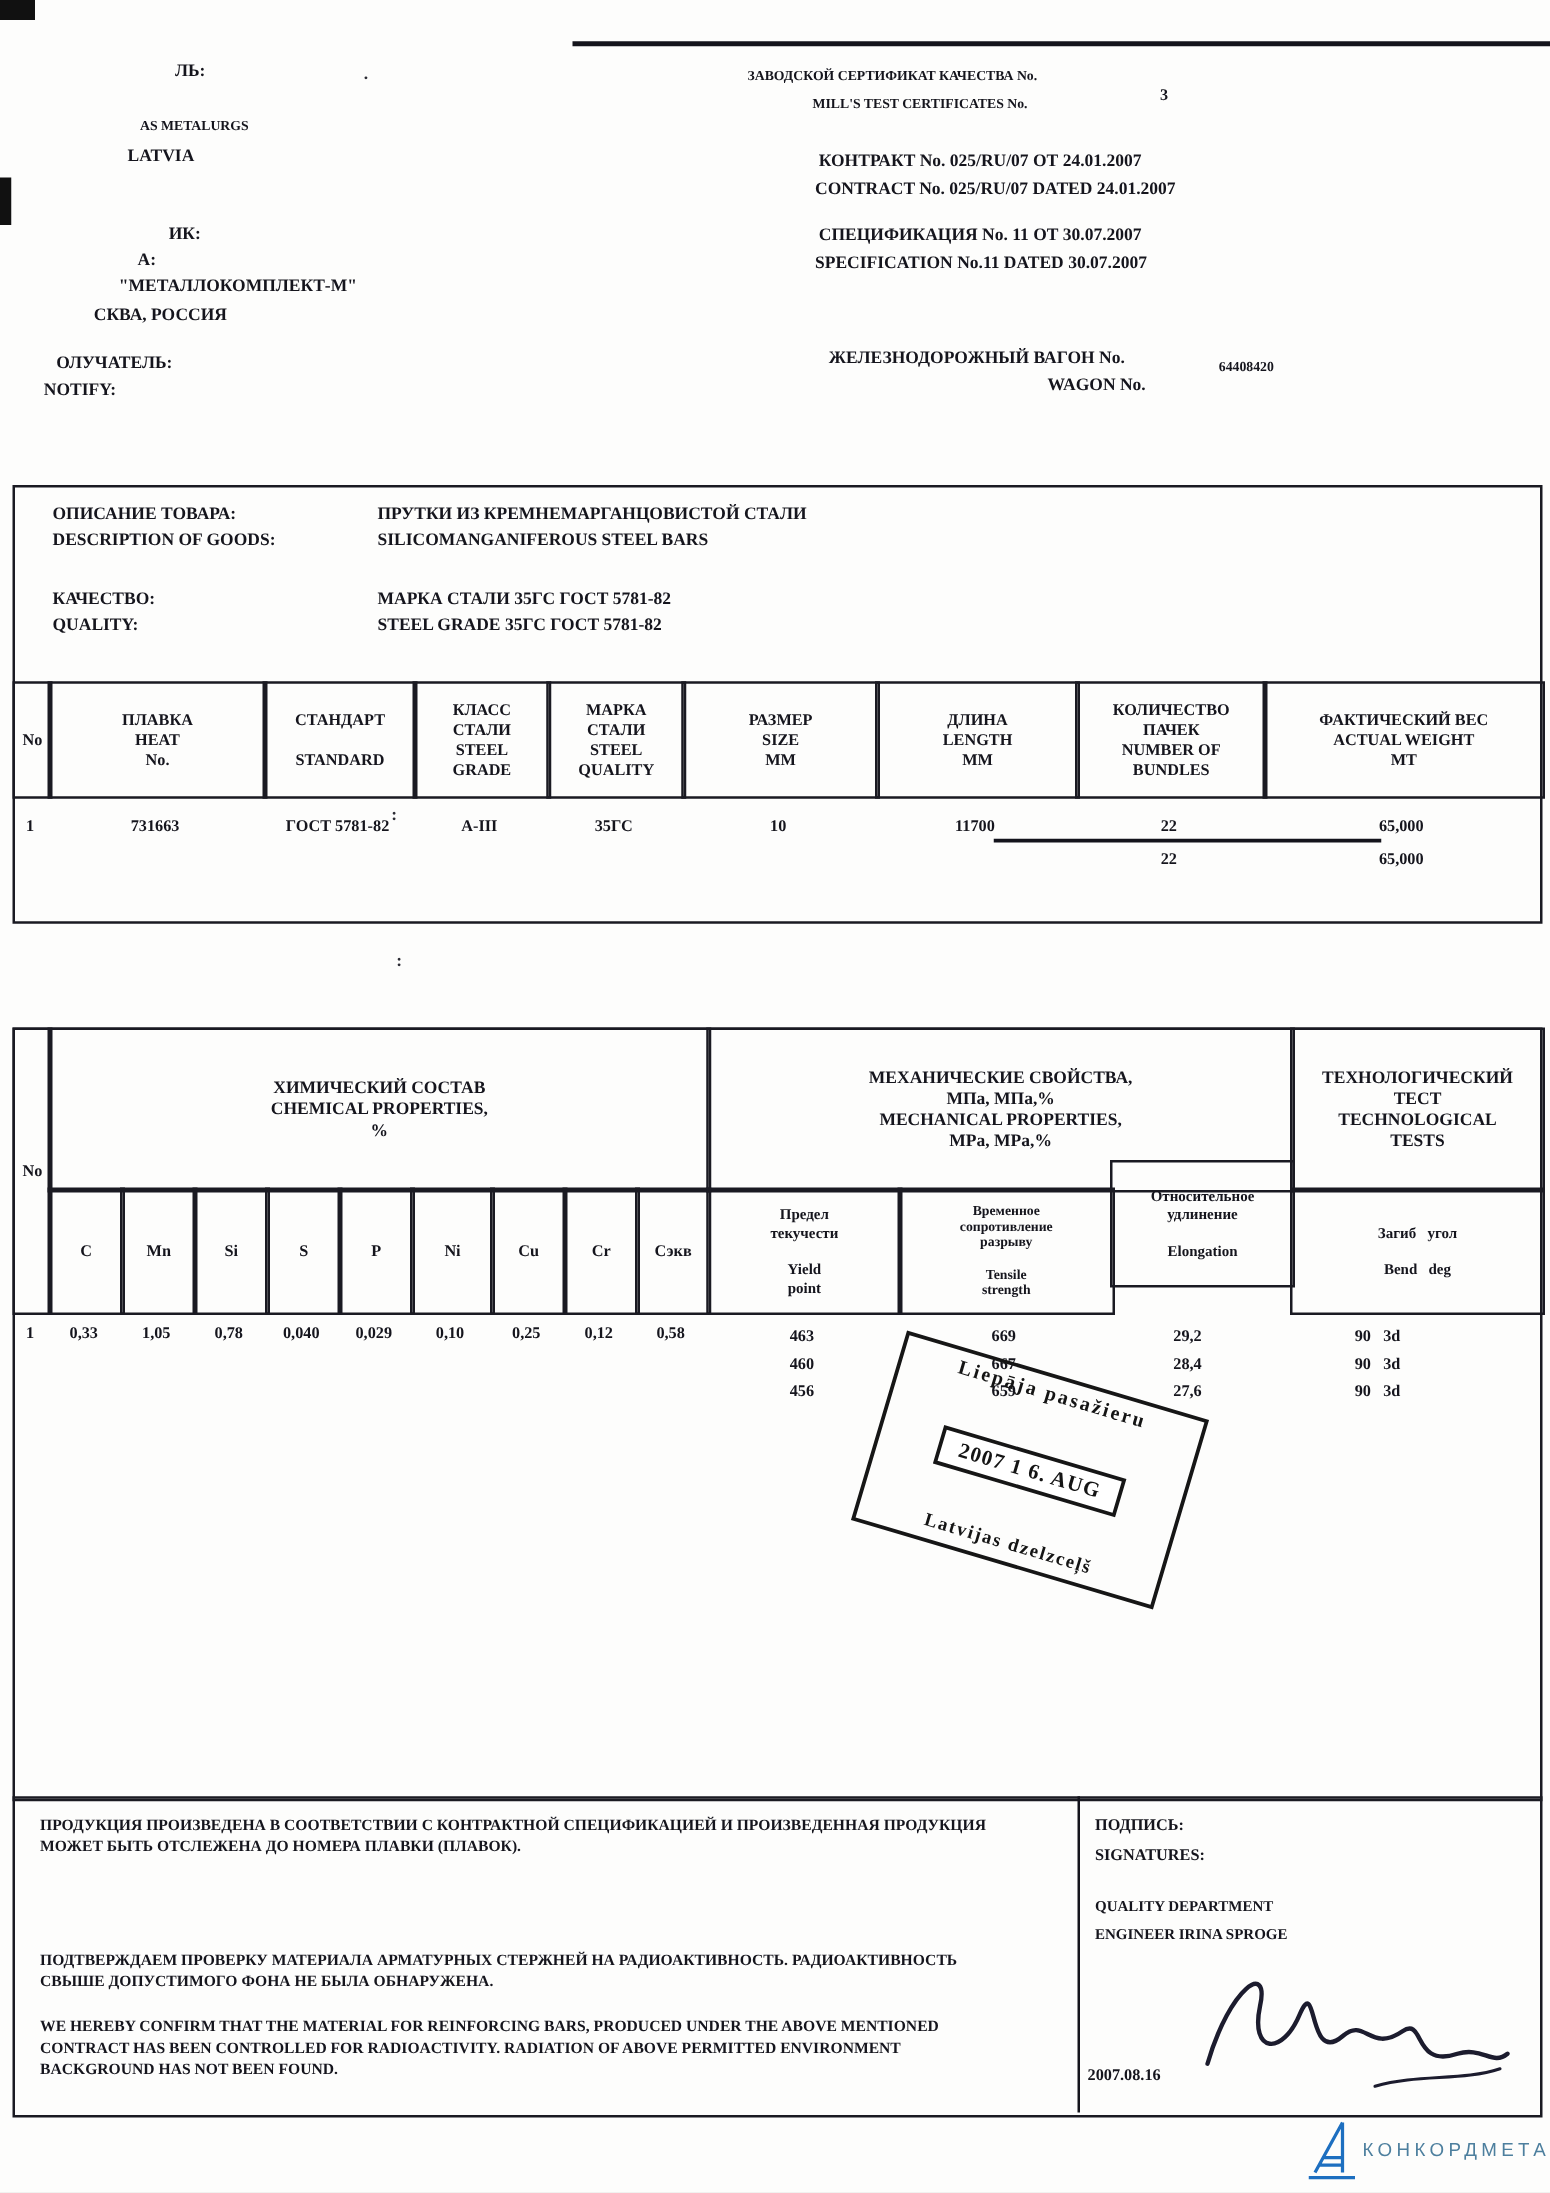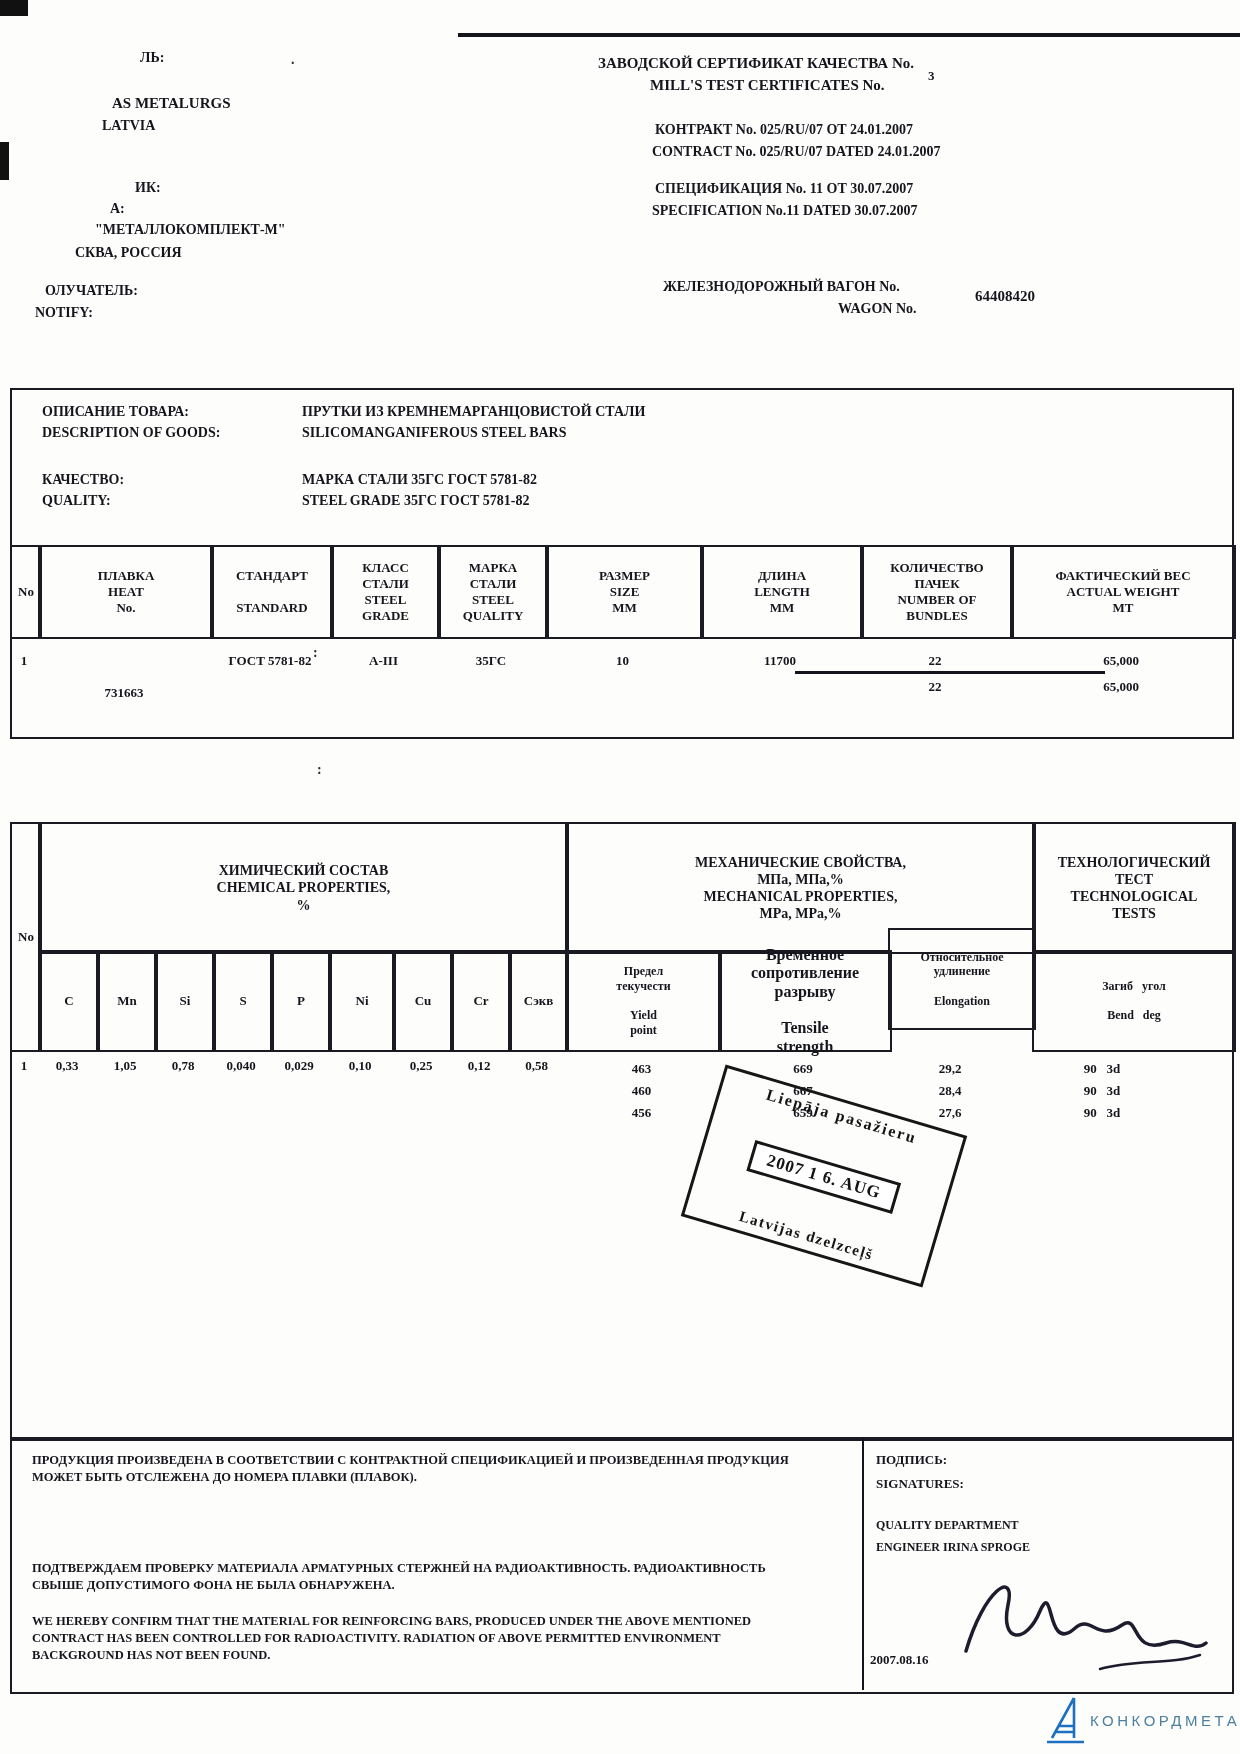--- a/index.html
+++ b/index.html
@@ -5,21 +5,21 @@
   html,body{margin:0;padding:0;background:#e8e8e6;}
   .page{position:relative;width:1240px;height:1754px;margin:0 auto;background:#fdfdfc;
         font-family:"Liberation Serif",serif;font-weight:700;color:#15151d;overflow:hidden;}
   .t{position:absolute;white-space:nowrap;}
   .cell{position:absolute;border:2px solid #1a1a22;background:transparent;display:flex;
         align-items:center;justify-content:center;text-align:center;line-height:1.22;
         font-size:13px;white-space:pre-wrap;}
   .val{position:absolute;text-align:center;font-size:13px;white-space:pre-wrap;}
   .box{position:absolute;border:2px solid #1a1a22;}
   .rule{position:absolute;background:#14141c;}
-  .fs15{font-size:15px;} .fs14{font-size:14px;} .fs13{font-size:13px;} .fs12{font-size:12px;}
+  .fs15{font-size:11px;} .fs14{font-size:14px;} .fs13{font-size:13px;} .fs12{font-size:12px;}
   .para{position:absolute;font-size:12.5px;line-height:1.35;}
   .stamp{position:absolute;left:698px;top:1097px;width:252px;height:158px;
          transform:rotate(16.5deg);border:3.5px solid #161616;display:flex;flex-direction:column;
          align-items:center;justify-content:space-between;padding:5px 4px;box-sizing:border-box;
          color:#141414;background:rgba(255,255,255,0.0);}
   .stampTop{font-size:16px;letter-spacing:2px;}
   .stampDate{border:3px solid #161616;padding:3px 14px;font-size:17px;letter-spacing:1px;background:#fff;}
   .stampBottom{font-size:15px;letter-spacing:1.5px;}
   .logoText{font-family:"Liberation Sans",sans-serif;font-weight:400;color:#4d7f9e;
             letter-spacing:3.5px;font-size:15px;}
@@ -93,21 +93,21 @@
 ММ</div>
   <div class="cell" style="left:860px;top:545px;width:150px;height:90px;">КОЛИЧЕСТВО
 ПАЧЕК
 NUMBER OF
 BUNDLES</div>
   <div class="cell" style="left:1010px;top:545px;width:222px;height:90px;">ФАКТИЧЕСКИЙ ВЕС
 ACTUAL WEIGHT
 МТ</div>
 
   <div class="val" style="left:10px;top:653px;width:28px;">1</div>
-  <div class="val" style="left:38px;top:653px;width:172px;margin-top:32px;">731663</div>
+  <div class="val" style="left:38px;top:653px;width:172px;">731663</div>
   <div class="val" style="left:210px;top:653px;width:120px;">ГОСТ 5781-82</div>
   <div class="val" style="left:330px;top:653px;width:107px;">А-III</div>
   <div class="val" style="left:437px;top:653px;width:108px;">35ГС</div>
   <div class="val" style="left:545px;top:653px;width:155px;">10</div>
   <div class="val" style="left:700px;top:653px;width:160px;">11700</div>
   <div class="val" style="left:860px;top:653px;width:150px;">22</div>
   <div class="val" style="left:1010px;top:653px;width:222px;">65,000</div>
 
   <div class="rule" style="left:795px;top:671px;width:310px;height:3px;"></div>
 
@@ -137,21 +137,21 @@
   <div class="cell" style="left:328px;top:950px;width:64px;height:98px;">Ni</div>
   <div class="cell" style="left:392px;top:950px;width:58px;height:98px;">Cu</div>
   <div class="cell" style="left:450px;top:950px;width:58px;height:98px;">Cr</div>
   <div class="cell" style="left:508px;top:950px;width:57px;height:98px;">Сэкв</div>
 
   <div class="cell fs12" style="left:565px;top:950px;width:153px;height:98px;">Предел
 текучести
 
 Yield
 point</div>
-  <div class="cell fs12" style="left:718px;top:950px;width:170px;height:98px;font-size:16px;line-height:1.15;">Временное
+  <div class="cell fs12" style="left:718px;top:950px;width:170px;height:98px;font-size:11px;line-height:1.15;">Временное
 сопротивление
 разрыву
 
 Tensile
 strength</div>
   <div class="cell fs12" style="left:888px;top:928px;width:144px;height:98px;">Относительное
 удлинение
 
 Elongation</div>
   <div class="cell fs12" style="left:1032px;top:950px;width:200px;height:98px;">Загиб   угол

